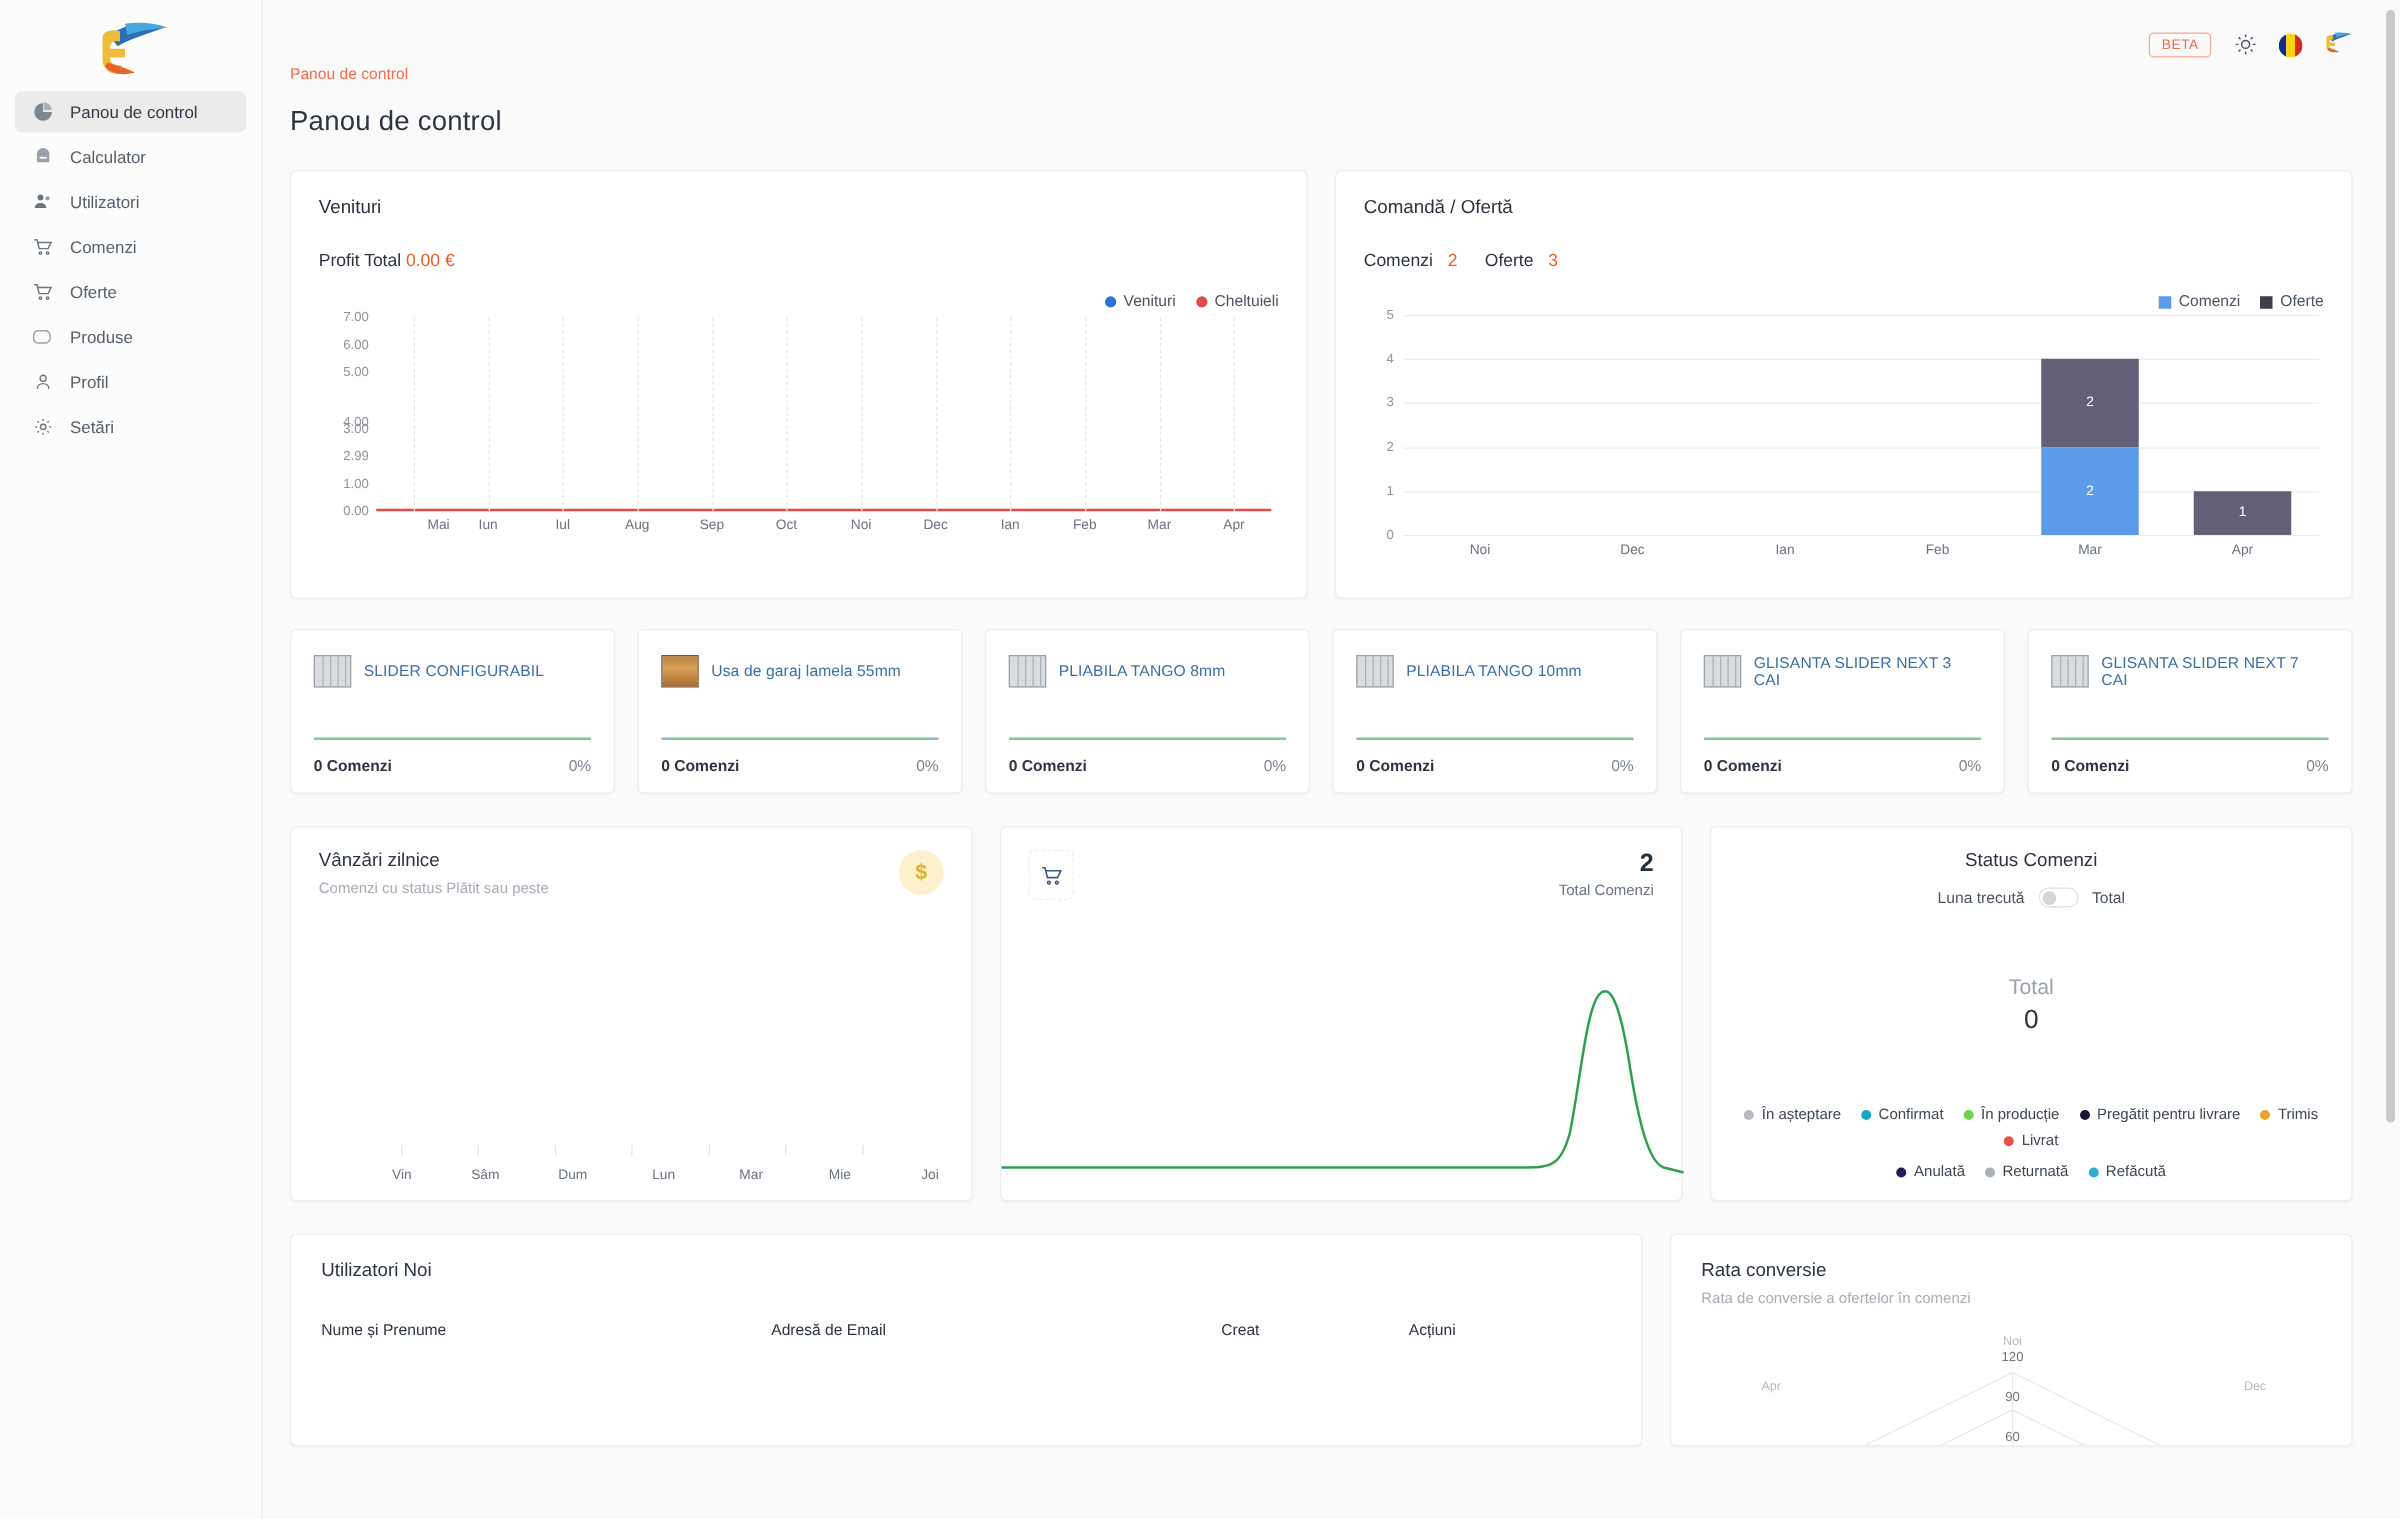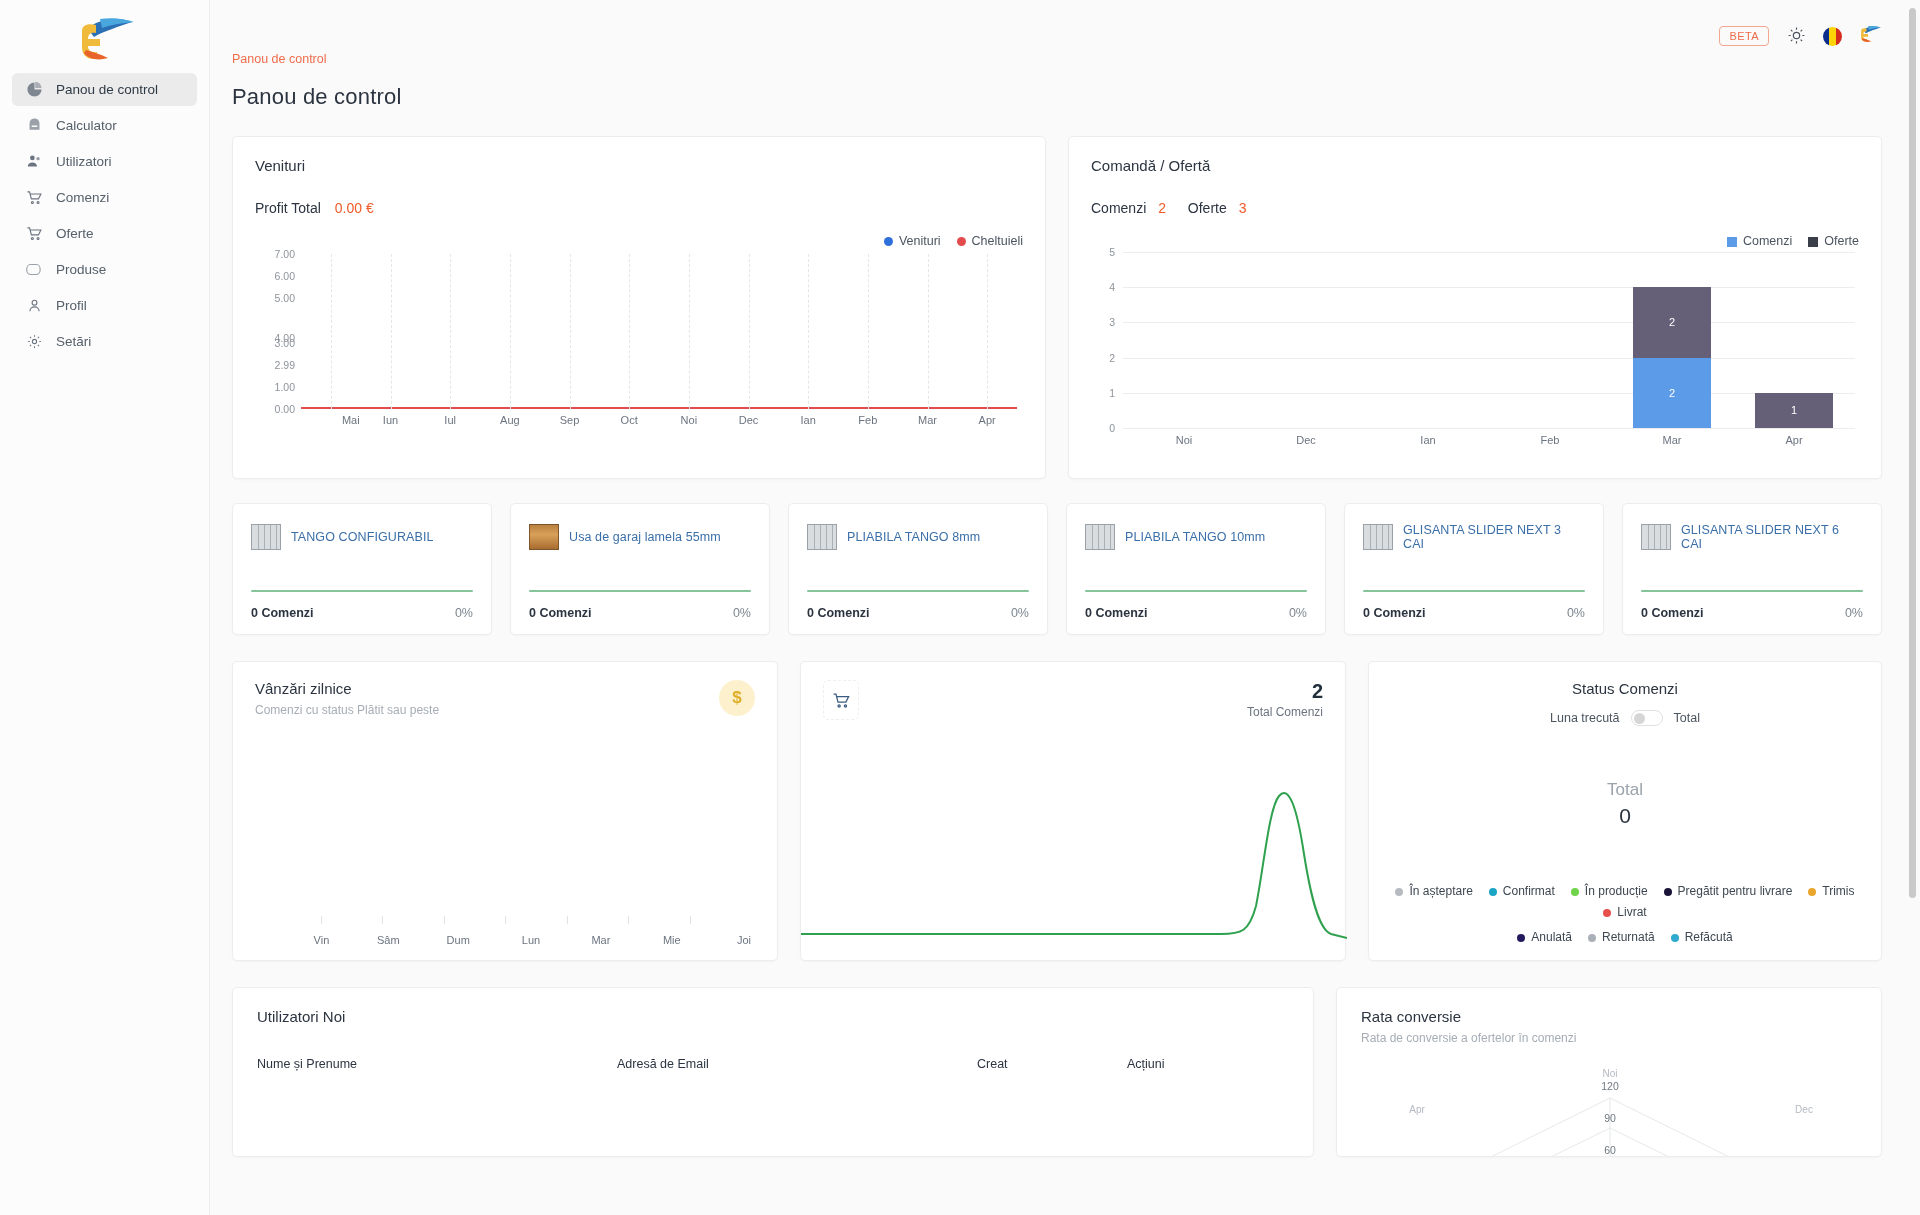--- a/index.html
+++ b/index.html
@@ -282,21 +282,21 @@
     <div class="content">
       <div class="crumb">Panou de control</div>
       <div class="page-title">Panou de control</div>
 
       <div class="row">
 
         <div class="card card-pad" style="flex:1">
           <div class="card-h">Venituri</div>
           <div class="sub-row">
             <span>Profit Total</span>
-            <span class="accent" style="margin-left:10px">0.00 €</span>
+            <span class="accent" style="">0.00 €</span>
           </div>
           <div class="legend" style="margin-top:18px">
             <span><span class="dot" style="background:#2f6fdb"></span><span>Venituri</span></span>
             <span><span class="dot" style="background:#e24b4b"></span><span>Cheltuieli</span></span>
           </div>
 
           <div class="chart1">
             <div class="ylabs" id="rev-y">
                 <div style="top: 0px;">7.00</div>
                 <div style="top: 22.1429px;">6.00</div>
@@ -408,21 +408,21 @@
 
       <div class="prow" id="prod-row">
           <div class="pcard">
             <div class="phead">
               <div class="pimg">
                 <i style="left:6px"></i>
                 <i style="left:12px"></i>
                 <i style="left:18px"></i>
                 <i style="left:24px"></i>
               </div>
-              <div class="pname">TANGO CONFIGURABIL</div>
+              <div class="pname">SLIDER CONFIGURABIL</div>
             </div>
             <div class="pbar"></div>
             <div class="pfoot">
               <b>0 Comenzi</b>
               <span>0%</span>
             </div>
           </div>
           <div class="pcard">
             <div class="phead">
               <div class="pimg wood"></div>
@@ -483,21 +483,21 @@
             </div>
           </div>
           <div class="pcard">
             <div class="phead">
               <div class="pimg">
                 <i style="left:6px"></i>
                 <i style="left:12px"></i>
                 <i style="left:18px"></i>
                 <i style="left:24px"></i>
               </div>
-              <div class="pname">GLISANTA SLIDER NEXT 6 CAI</div>
+              <div class="pname">GLISANTA SLIDER NEXT 7 CAI</div>
             </div>
             <div class="pbar"></div>
             <div class="pfoot">
               <b>0 Comenzi</b>
               <span>0%</span>
             </div>
           </div>
         </div>
 
       <div class="drow">

